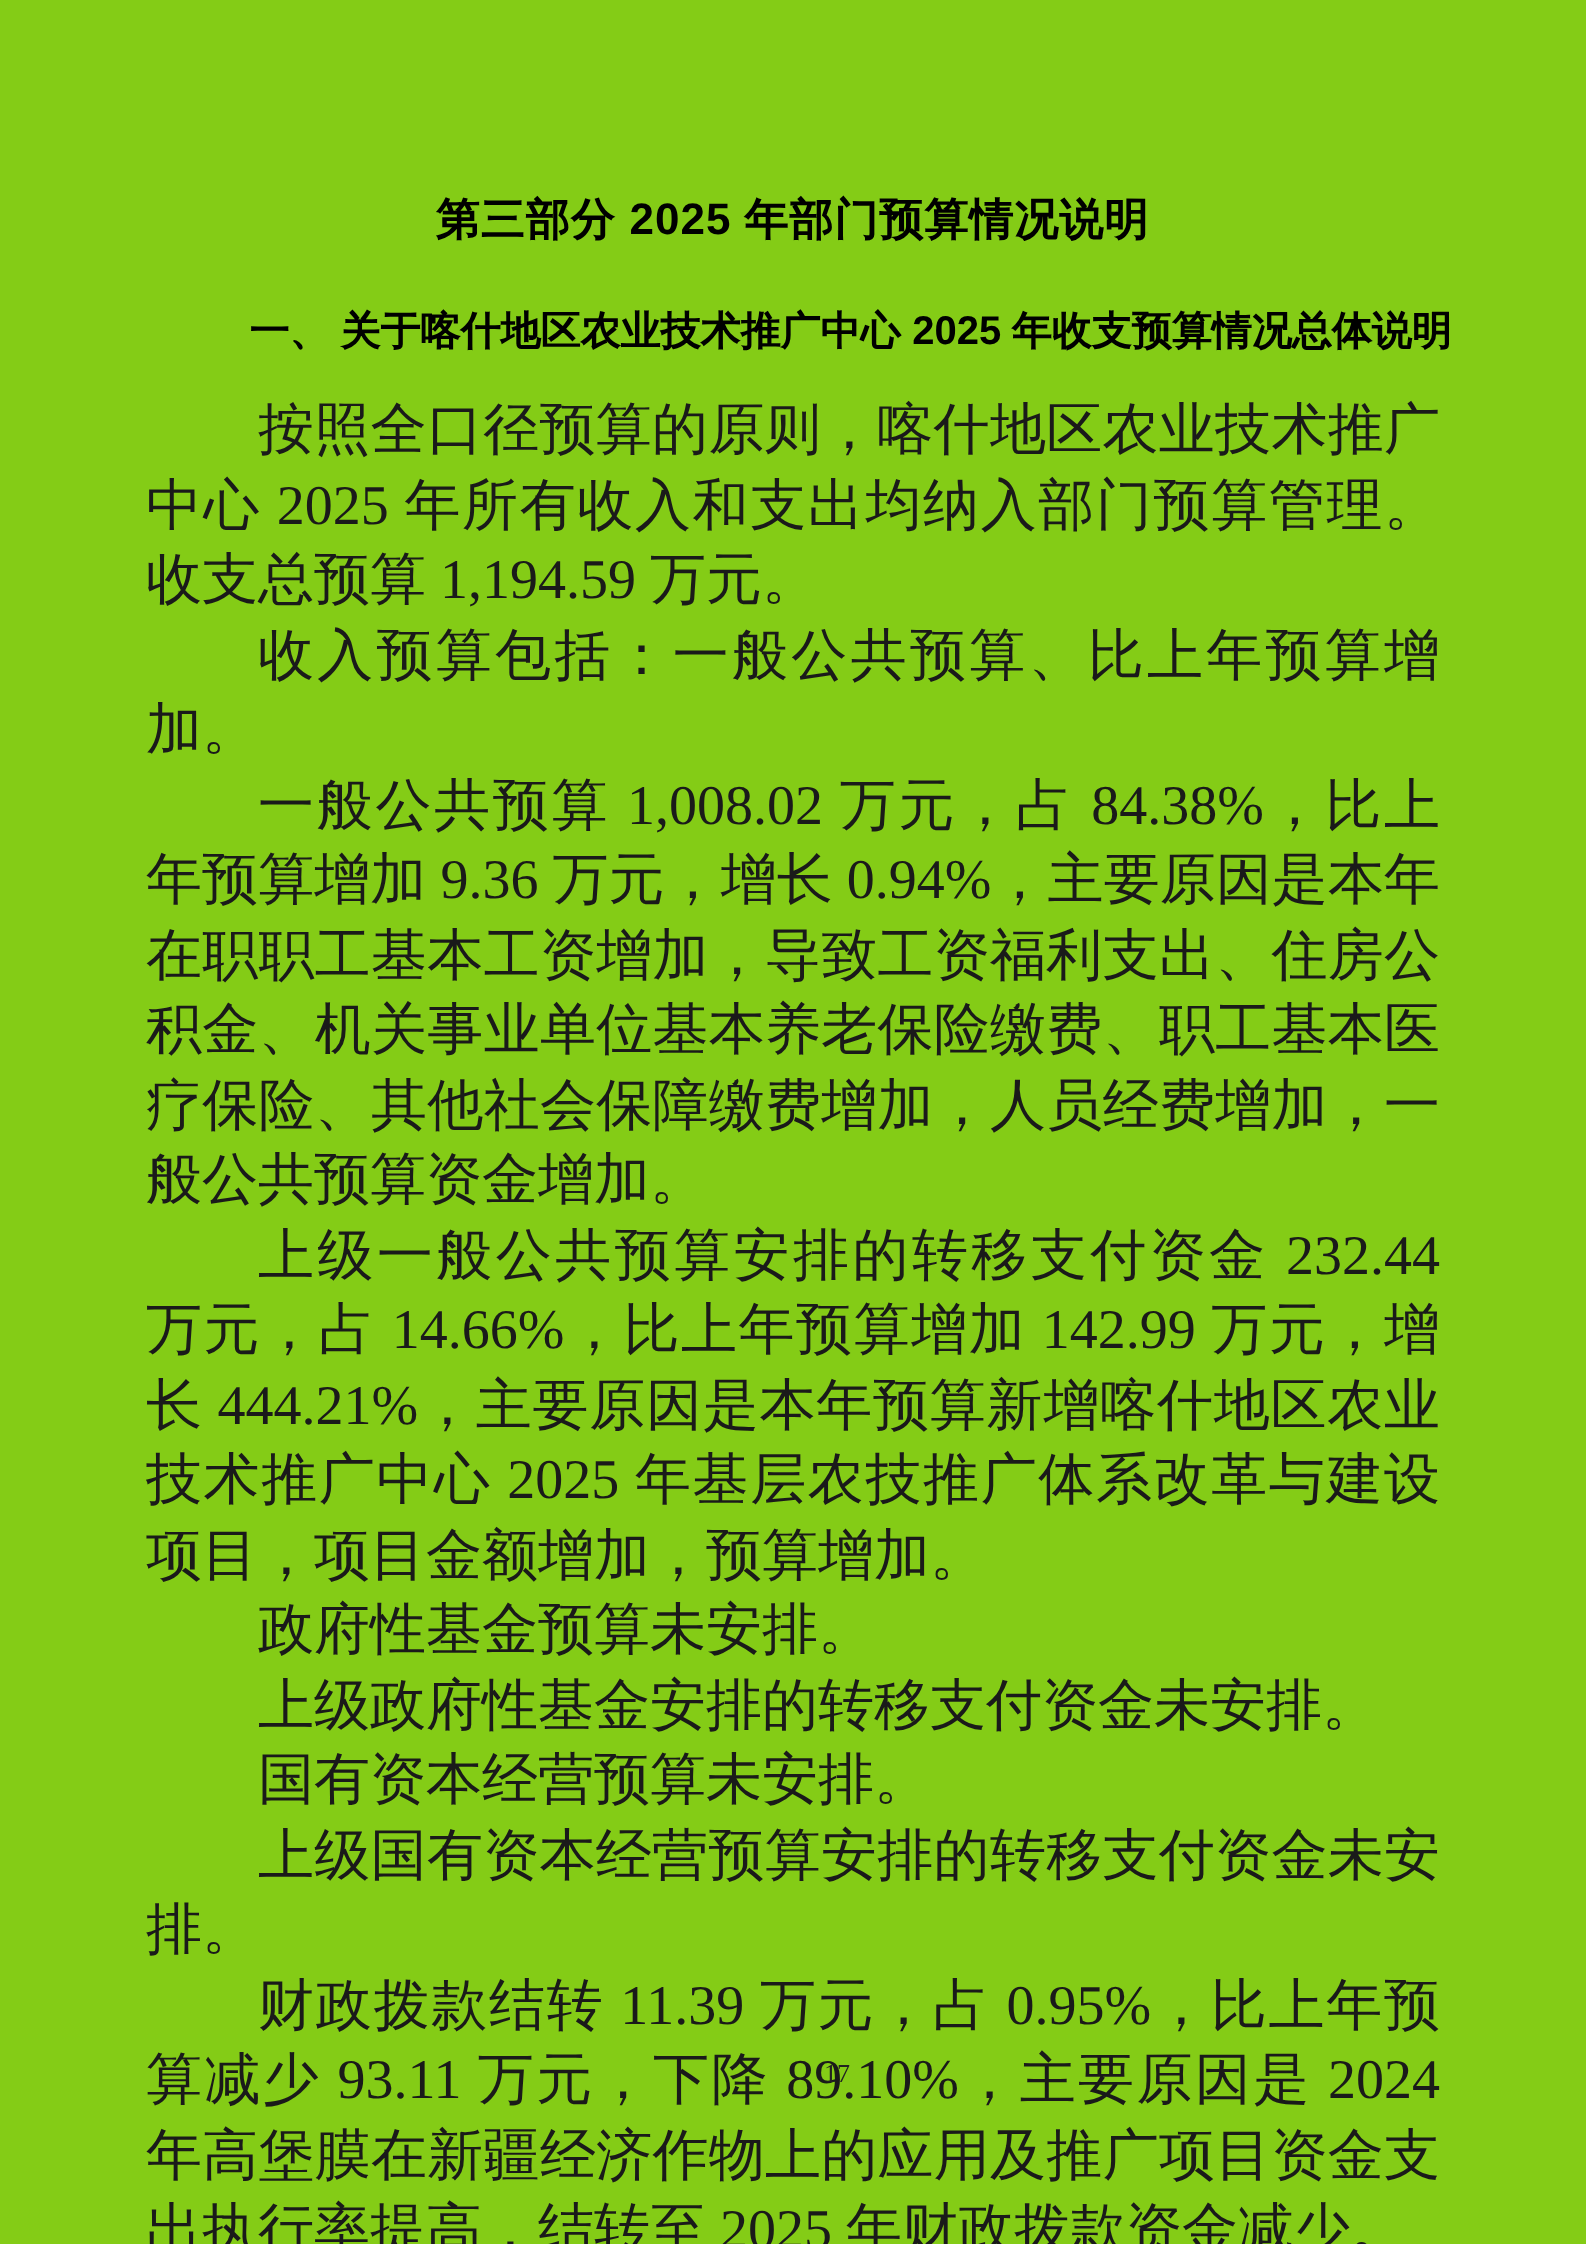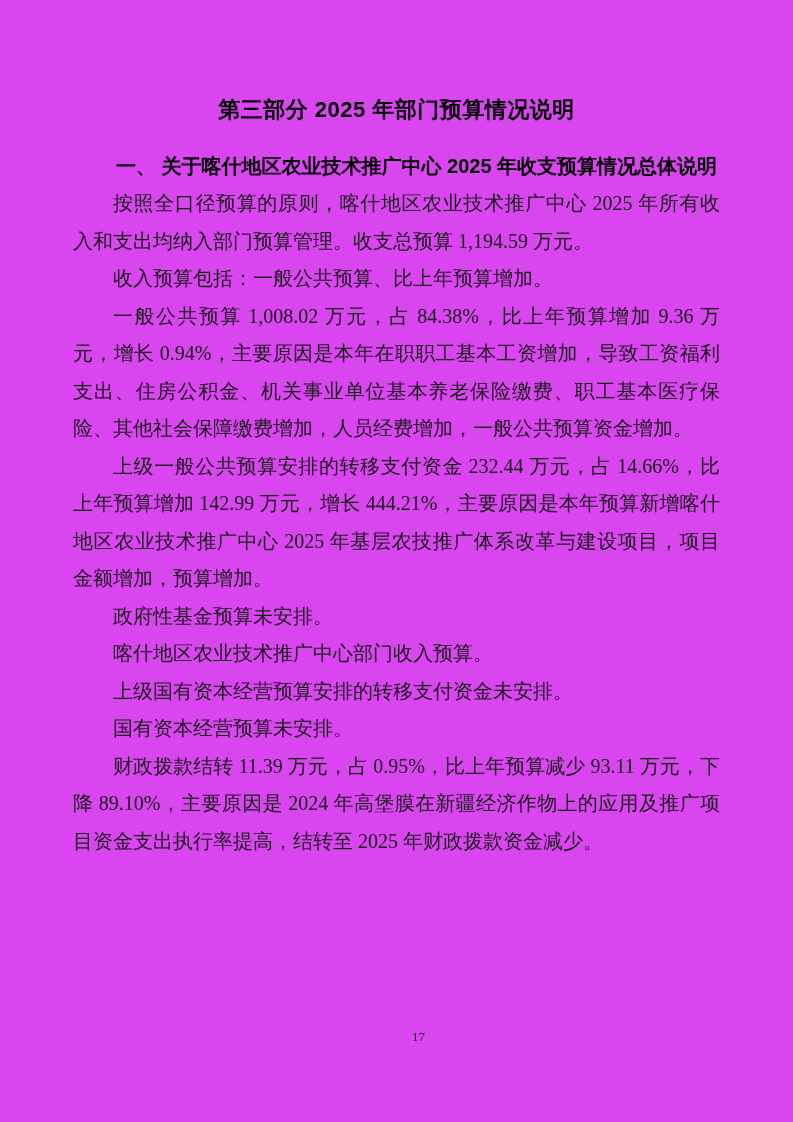--- a/index.html
+++ b/index.html
@@ -6,21 +6,21 @@
   html, body {
     margin: 0;
     padding: 0;
     background: #ffffff;
   }
   .page {
     position: relative;
     width: 793px;
     height: 1122px;
     margin: 0 auto;
-    background: #d946ef;
+    background: #84cc16;
     color: #1a1a1a;
     font-family: "Liberation Serif", serif;
     padding: 94px 73px 0 73px;
     overflow: hidden;
   }
   .doc-title {
     font-family: "Liberation Sans", sans-serif;
     font-weight: 700;
     font-size: 22px;
     line-height: 32px;
@@ -28,27 +28,26 @@
     color: #000000;
     margin: 0 0 21px 0;
     letter-spacing: 0.5px;
   }
   .section-heading {
     font-family: "Liberation Sans", sans-serif;
     font-weight: 700;
     font-size: 20px;
     line-height: 38px;
     color: #000000;
-    margin: 0;
+    margin: 12px;
     text-indent: 2em;
     white-space: nowrap;
-    text-align: center;
   }
   .para {
-    font-size: 20px;
+    font-size: 28px;
     line-height: 37.5px;
     margin: 0;
     text-indent: 2em;
     text-align: justify;
   }
   .page-number {
     position: absolute;
     bottom: 77px;
     left: 0;
     right: 0;
@@ -69,21 +68,21 @@
   <div>
     <h2 class="section-heading">一、 关于喀什地区农业技术推广中心 2025 年收支预算情况总体说明</h2>
     <p class="para">按照全口径预算的原则，喀什地区农业技术推广中心 2025 年所有收入和支出均纳入部门预算管理。收支总预算 1,194.59 万元。</p>
     <p class="para">收入预算包括：一般公共预算、比上年预算增加。</p>
   </div>
 
   <div>
     <p class="para">一般公共预算 1,008.02 万元，占 84.38%，比上年预算增加 9.36 万元，增长 0.94%，主要原因是本年在职职工基本工资增加，导致工资福利支出、住房公积金、机关事业单位基本养老保险缴费、职工基本医疗保险、其他社会保障缴费增加，人员经费增加，一般公共预算资金增加。</p>
     <p class="para">上级一般公共预算安排的转移支付资金 232.44 万元，占 14.66%，比上年预算增加 142.99 万元，增长 444.21%，主要原因是本年预算新增喀什地区农业技术推广中心 2025 年基层农技推广体系改革与建设项目，项目金额增加，预算增加。</p>
     <p class="para">政府性基金预算未安排。</p>
-    <p class="para">喀什地区农业技术推广中心部门收入预算。</p>
+    <p class="para">上级政府性基金安排的转移支付资金未安排。</p>
+    <p class="para">国有资本经营预算未安排。</p>
     <p class="para">上级国有资本经营预算安排的转移支付资金未安排。</p>
-    <p class="para">国有资本经营预算未安排。</p>
     <p class="para">财政拨款结转 11.39 万元，占 0.95%，比上年预算减少 93.11 万元，下降 89.10%，主要原因是 2024 年高堡膜在新疆经济作物上的应用及推广项目资金支出执行率提高，结转至 2025 年财政拨款资金减少。</p>
   </div>
 
   <div class="page-number">17</div>
 
 </div>
 
 </body></html>

